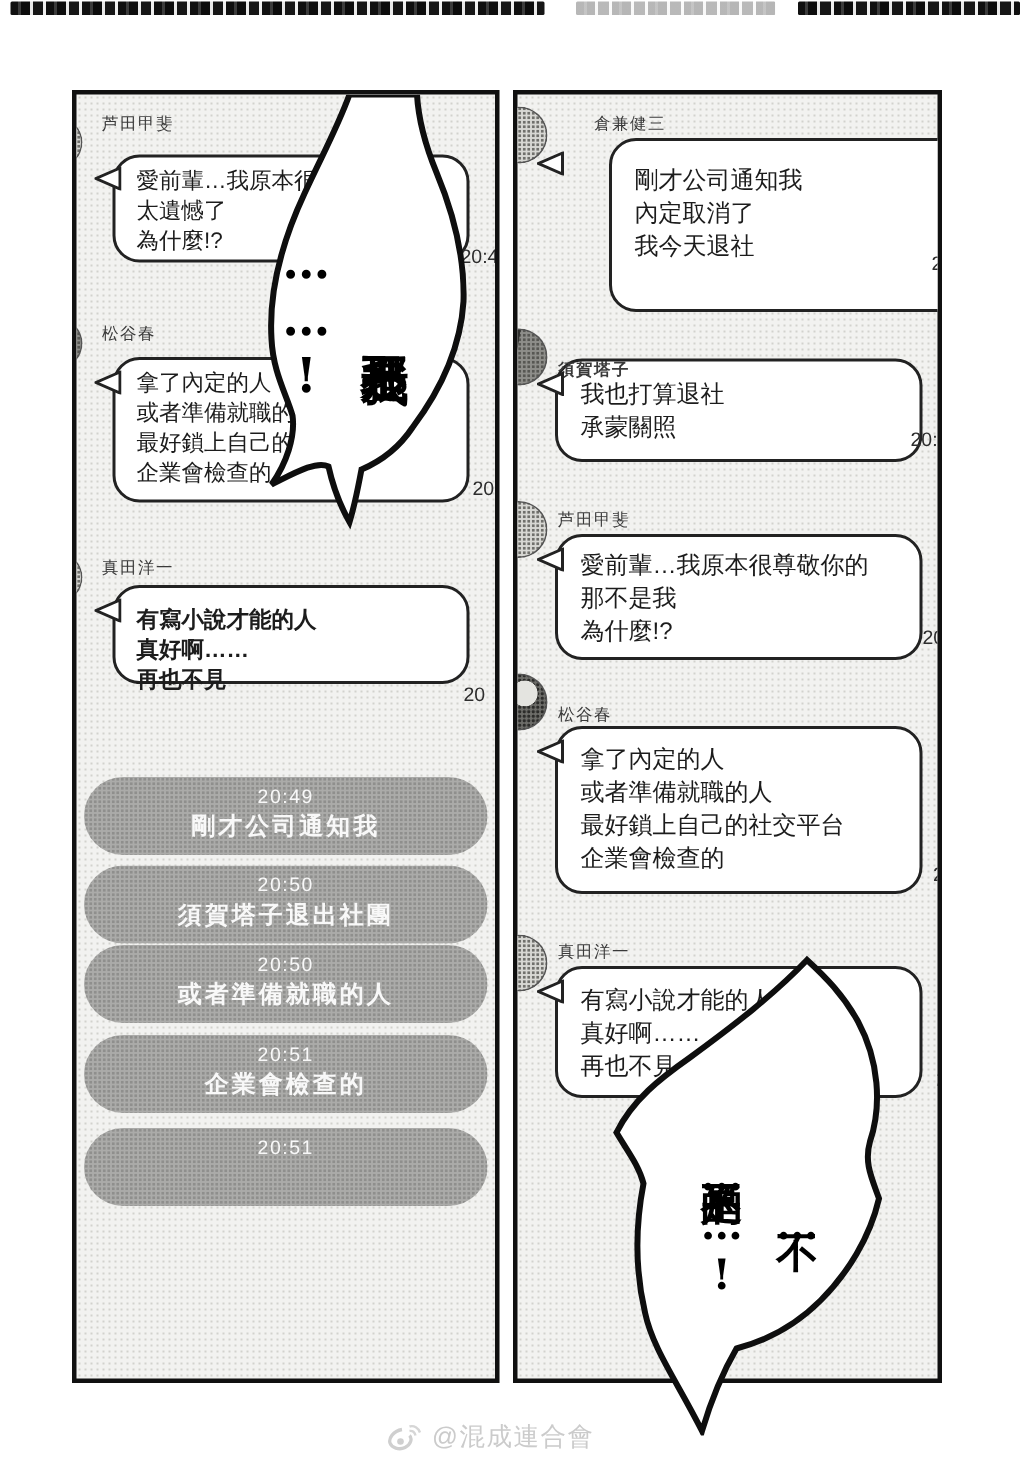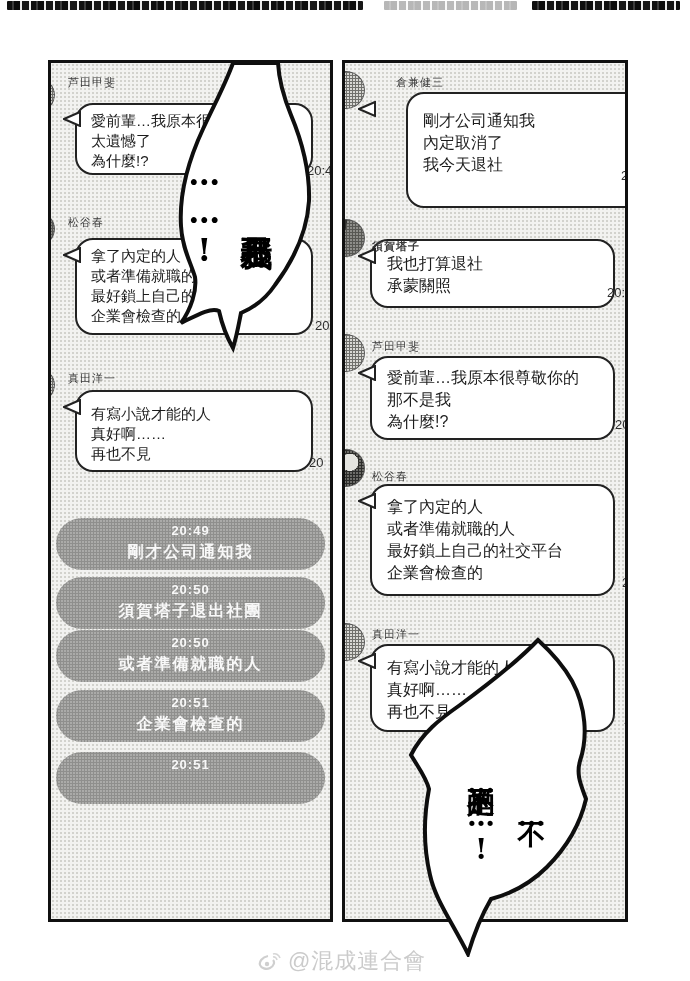--- a/index.html
+++ b/index.html
@@ -45,41 +45,41 @@
   .tail{position:absolute;z-index:2;}
 
   .ts{position:absolute;font-size:13px;color:#2e2e2e;white-space:nowrap;z-index:1;}
 
   
   .pill{position:absolute;left:5px;right:5px;height:52px;border-radius:26px;z-index:1;
     background-color:#ababa9;
     background-image:radial-gradient(#8f8f8d 1px,transparent 1.15px);
     background-size:3px 3px;
     color:rgba(255,255,255,.93);text-align:center;box-sizing:border-box;padding-top:5px;}
-  .pill .p-time{font-size:13px;font-weight:bold;letter-spacing:1px;line-height:16px;}
+  .pill .p-time{font-size:13px;font-weight:normal;letter-spacing:1px;line-height:16px;}
   .pill .p-text{font-size:16px;font-weight:bold;letter-spacing:2px;line-height:26px;}
 
   
   .shout-svg{position:absolute;z-index:5;}
   .shout-text{position:absolute;z-index:6;writing-mode:vertical-rl;text-orientation:upright;
     font-family:"DejaVu Serif","Liberation Serif",serif;font-weight:900;color:#000;
     text-align:center;}
   #left-shout-text{left:120px;top:24px;width:112px;height:250px;font-size:32px;line-height:1.65;}
   #right-shout-text{left:428px;top:700px;width:128px;height:232px;font-size:28px;line-height:1.8;}
 
   
   #watermark{position:absolute;left:258px;top:946px;display:flex;align-items:center;gap:6px;
-    color:#cbcbcb;font-size:22px;letter-spacing:1px;z-index:3;}
+    color:#cbcbcb;font-size:17px;letter-spacing:1px;z-index:3;}
 
   
   .nL0{left:17px;top:12px;} .nL1{left:17px;top:152px;} .nL2{left:17px;top:308px;}
   .aL0{top:15px;} .aL1{top:149px;} .aL2{top:305px;}
   .bL0{top:40px;height:72px;padding:6px 14px;}
   .bL1{top:175px;height:97px;padding:6px 14px;line-height:21px;}
-  .bL2{top:327px;height:82px;padding:12px 14px;}
+  .bL2{top:327px;height:66px;padding:12px 14px;font-weight:bold;}
   .tL0{left:12px;top:48px;} .tL1{left:12px;top:184px;} .tL2{left:12px;top:336px;}
   .sL0{left:256px;top:100px;} .sL1{left:264px;top:255px;} .sL2{left:258px;top:392px;}
   .p0{top:455px;} .p1{top:514px;} .p2{top:567px;} .p3{top:627px;} .p4{top:689px;}
 
   
   .nR0{left:27px;top:12px;margin-left:24px;} .nR1{left:27px;top:176px;font-weight:bold;} .nR2{left:27px;top:276px;}
   .nR3{left:27px;top:406px;} .nR4{left:27px;top:564px;}
   .aR0{top:8px;} .aR1{top:156px;} .aR2{top:271px;} .aR3{top:386px;} .aR4{top:560px;}
   .bR0{top:29px;height:116px;padding:16px 15px;margin-left:36px;}
   .bR1{top:176px;height:69px;padding:12px 15px;}

